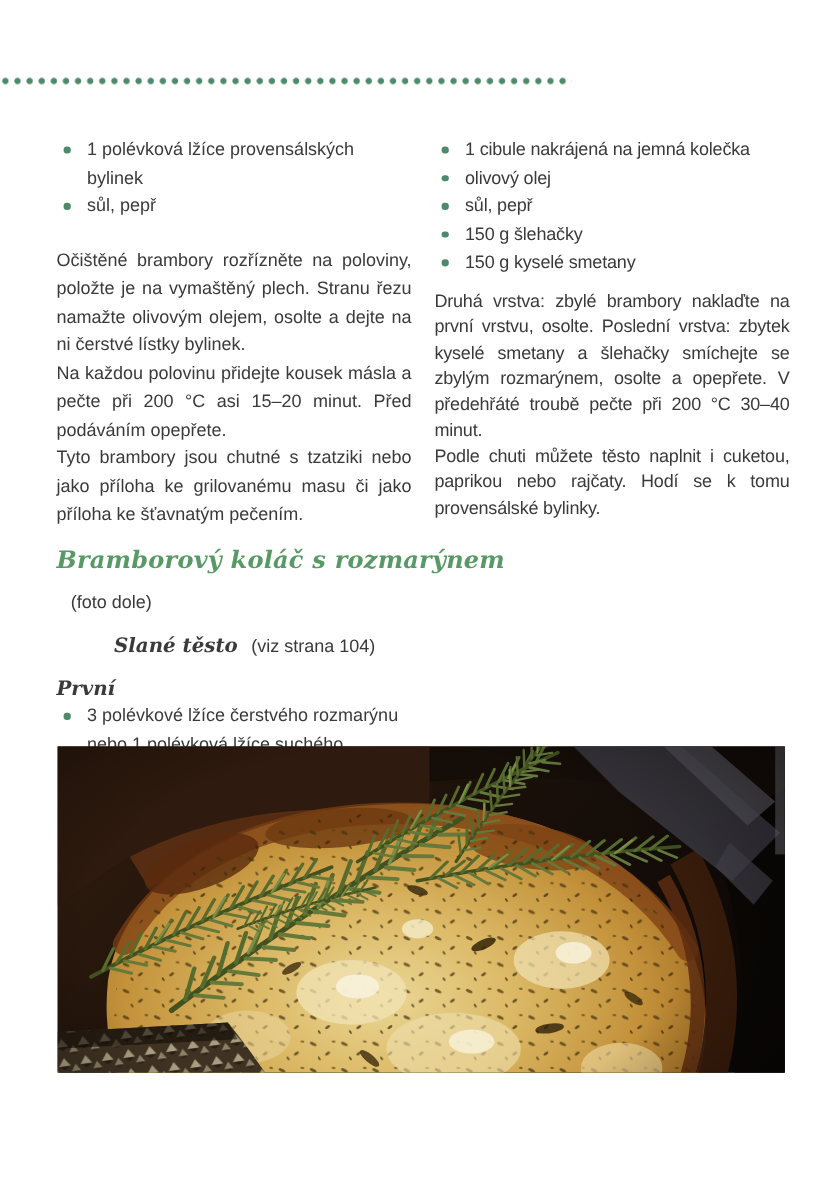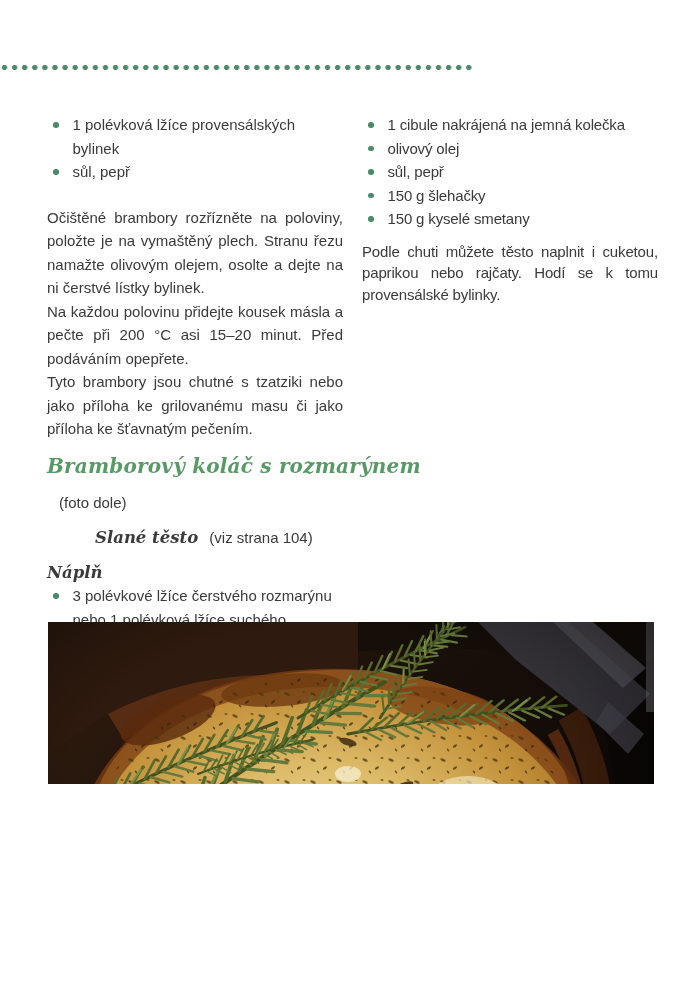--- a/index.html
+++ b/index.html
@@ -1,17 +1,17 @@
 <!DOCTYPE html>
 <html><head>
 <meta charset="utf-8">
 <style>
   html,body { margin:0; padding:0; background:#ffffff; }
   .page {
-    position:relative; width:700px; height:784px; background:#ffffff;
+    position:relative; width:700px; height:894px; background:#ffffff;
     font-family:"Liberation Sans", sans-serif; color:#3a3a3a; overflow:hidden;
   }
   .dotted-rule {
     position:absolute; left:0; top:63px; width:476px; height:9px;
     background-image:radial-gradient(circle at 4.5px 4.5px, #4c8a69 2.3px, rgba(76,138,105,0) 3px);
     background-size:10.1px 9px; background-repeat:repeat-x;
   }
   .columns { position:absolute; left:47px; top:113px; width:612px; display:flex; gap:19px; }
   .col { width:296px; font-size:15px; }
   .col.left  { line-height:23.5px; }
@@ -66,21 +66,21 @@
       </div>
 
       <h2 class="recipe-title">Bramborový koláč s rozmarýnem</h2>
       <p class="photo-note">(foto dole)</p>
 
       <p class="dough-line">
         <span class="script">Slané těsto</span>
         <span>(viz strana 104)</span>
       </p>
 
-      <p class="script filling">Náplň</p>
+      <p class="script filling">První</p>
 
       <ul class="bullets bullets-bottom">
         <li>
           <span class="dot"></span>
           <span class="li-text">3 polévkové lžíce čerstvého rozmarýnu nebo 1 polévková lžíce suchého roztlučeného</span>
         </li>
       </ul>
     </div>
 
     <div class="col right">
@@ -101,20 +101,21 @@
           <span class="dot"></span>
           <span class="li-text">150 g šlehačky</span>
         </li>
         <li>
           <span class="dot"></span>
           <span class="li-text">150 g kyselé smetany</span>
         </li>
       </ul>
 
       <div class="body-text">
+        <p>Druhá vrstva: zbylé brambory naklaďte na první vrstvu, osolte. Poslední vrstva: zbytek kyselé smetany a šlehačky smíchejte se zbylým rozmarýnem, osolte a opepřete. V předehřáté troubě pečte při 200 °C 30–40 minut.</p>
         <p>Podle chuti můžete těsto naplnit i cuketou, paprikou nebo rajčaty. Hodí se k tomu provensálské bylinky.</p>
       </div>
     </div>
   </div>
 
   <div class="photo" role="img" aria-label="Bramborový koláč s rozmarýnem zapečený na tmavé pánvi">
     <svg viewBox="0 0 606 371" preserveAspectRatio="none">
       <defs>
         <linearGradient id="bgG" x1="0" y1="0" x2="1" y2="0.6">
           <stop offset="0" stop-color="#331d0e"></stop>

